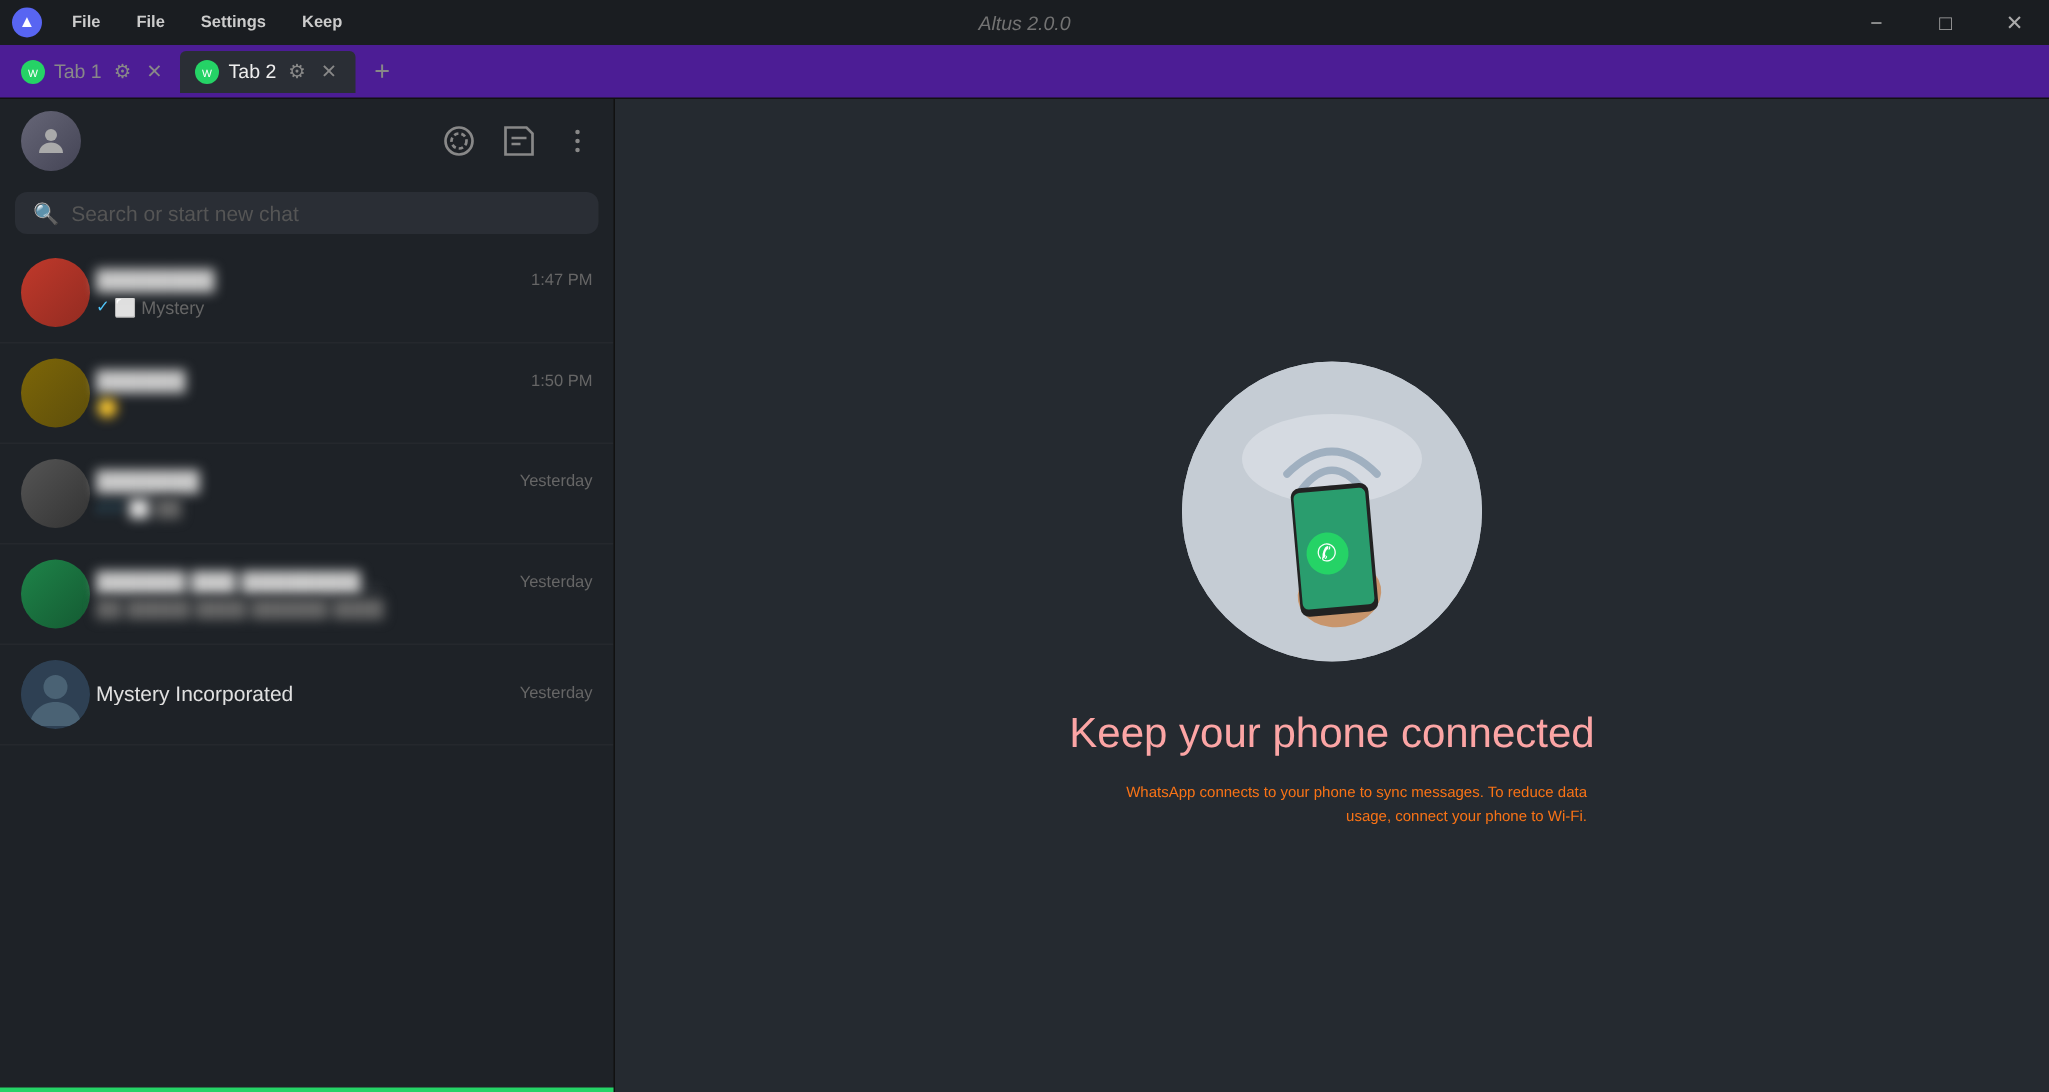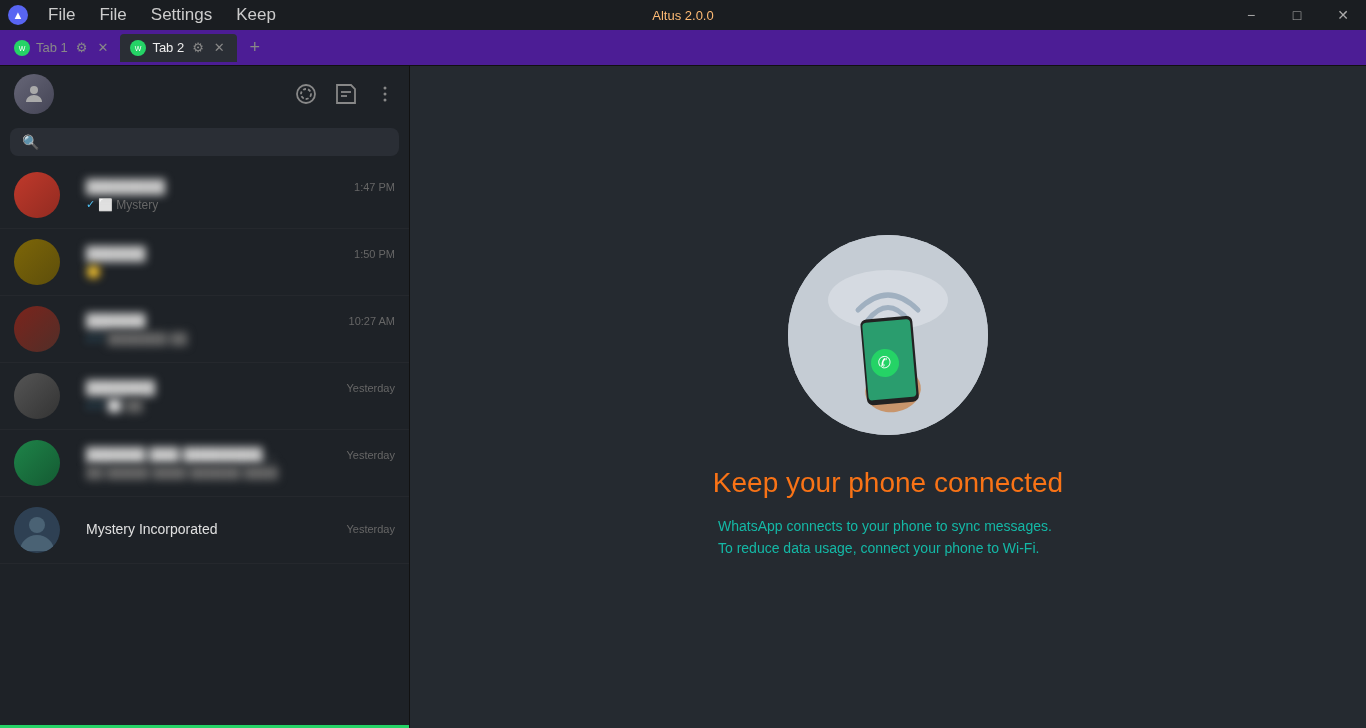--- a/index.html
+++ b/index.html
@@ -35,32 +35,34 @@
       display: flex;
       align-items: center;
       justify-content: center;
       margin-right: 8px;
       font-size: 11px;
       color: white;
       font-weight: bold;
     }
     .menu-item {
       padding: 4px 12px;
-      font-size: 17px;
+      font-size: 11px;
       color: #ccc;
       cursor: pointer;
+      font-weight: bold;
     }
     #titlebar .title {
       flex: 1;
       text-align: center;
       font-size: 13px;
-      color: #fdba74;
+      color: #737373;
       position: absolute;
       left: 50%;
       transform: translateX(-50%);
+      font-style: italic;
     }
     #titlebar .window-controls {
       display: flex;
       align-items: center;
       margin-left: auto;
     }
     .win-btn {
       width: 46px;
       height: 30px;
       display: flex;
@@ -204,21 +206,21 @@
     }
     #chat-list::-webkit-scrollbar { width: 4px; }
     #chat-list::-webkit-scrollbar-thumb { background: #333; border-radius: 2px; }
 
     .chat-item {
       display: flex;
       align-items: center;
       padding: 10px 14px;
       cursor: pointer;
       border-bottom: 1px solid rgba(255,255,255,0.03);
-      gap: 26px;
+      gap: 4px;
     }
 
     .chat-avatar {
       width: 46px;
       height: 46px;
       border-radius: 50%;
       flex-shrink: 0;
       display: flex;
       align-items: center;
       justify-content: center;
@@ -290,28 +292,28 @@
       align-items: center;
       justify-content: center;
       margin-bottom: 32px;
       position: relative;
       overflow: visible;
     }
 
     .keep-connected-title {
       font-size: 28px;
       font-weight: 300;
-      color: #f97316;
+      color: #fca5a5;
       margin-bottom: 16px;
       text-align: center;
     }
     .keep-connected-subtitle {
-      font-size: 14px;
-      color: #14b8a6;
-      text-align: left;
+      font-size: 10px;
+      color: #f97316;
+      text-align: right;
       max-width: 340px;
       line-height: 1.6;
     }
 
     
     .av1 { background: linear-gradient(135deg, #c0392b, #922b21); }
     .av2 { background: linear-gradient(135deg, #7d6608, #5d4e0b); }
     .av3 { background: linear-gradient(135deg, #bbb, #888); }
     .av4 { background: linear-gradient(135deg, #1a5276, #154360); }
     .av5 { background: linear-gradient(135deg, #7b241c, #512e28); }
@@ -395,20 +397,21 @@
             <circle cx="10" cy="10" r="1.5"></circle>
             <circle cx="10" cy="16" r="1.5"></circle>
           </svg>
         </div>
       </div>
     </div>
 
     <div id="search-bar">
       <div class="search-input-wrap">
         <span class="search-icon">🔍</span>
+        <input type="text" placeholder="Search or start new chat" style="">
       </div>
     </div>
 
     <div id="chat-list">
 
       <div class="chat-item">
         <div class="chat-avatar av1"></div>
         <div class="chat-info">
           <div class="chat-top">
             <span class="chat-name blurred">████████</span>
@@ -430,33 +433,20 @@
             <span class="chat-time">1:50 PM</span>
           </div>
           <div class="chat-preview blurred">
             <span>🟡</span>
           </div>
         </div>
       </div>
 
 
 
-      <div class="chat-item">
-        <div class="chat-avatar av5"></div>
-        <div class="chat-info">
-          <div class="chat-top">
-            <span class="chat-name blurred">██████</span>
-            <span class="chat-time">10:27 AM</span>
-          </div>
-          <div class="chat-preview blurred">
-            <span class="check-icon">✓✓</span>
-            <span>███████ ██</span>
-          </div>
-        </div>
-      </div>
 
       <div class="chat-item">
         <div class="chat-avatar av6"></div>
         <div class="chat-info">
           <div class="chat-top">
             <span class="chat-name blurred">███████</span>
             <span class="chat-time">Yesterday</span>
           </div>
           <div class="chat-preview blurred">
             <span class="check-icon">✓✓</span>

